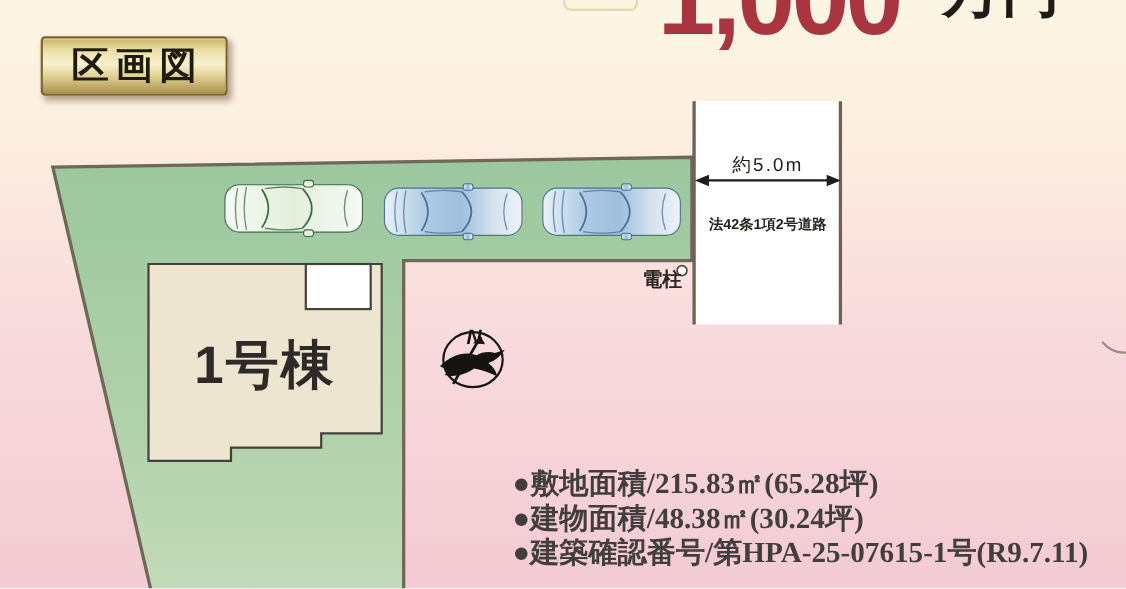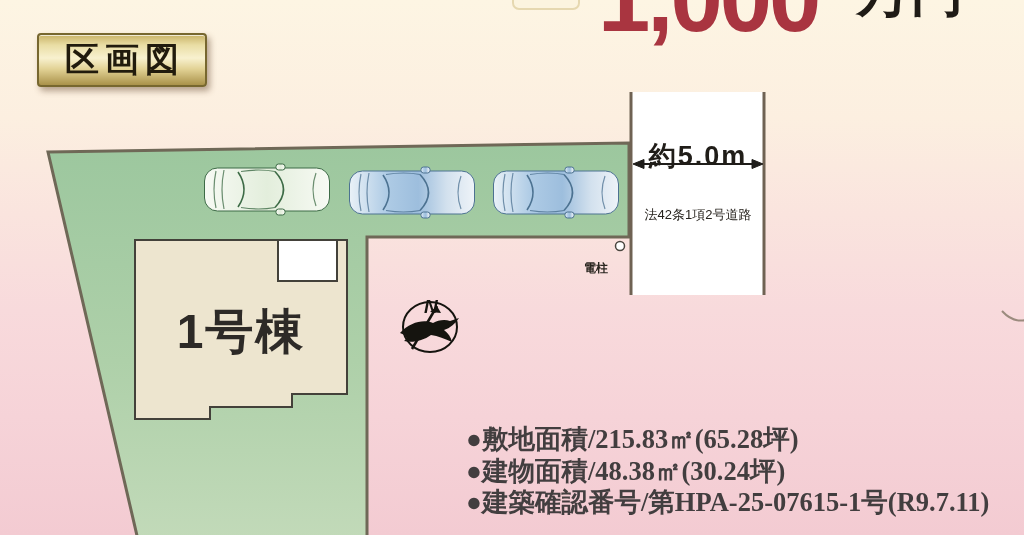--- a/index.html
+++ b/index.html
@@ -31,29 +31,29 @@
   .price-badge-partial{
     position:absolute; top:-22px; left:512px; width:64px; height:28px;
     border:2px solid #e6d8b0; border-radius:7px; background:#fcf4df;
   }
   .building-label{
     position:absolute; left:135px; top:300px; width:212px; text-align:center;
     font-size:48px; font-weight:700; color:#2d2a27; letter-spacing:2px;
   }
   .road-width-label{
     position:absolute; left:631px; top:138px; width:134px; text-align:center;
-    font-size:27px; font-weight:700; color:#201d18; letter-spacing:2px;
+    font-size:17px; font-weight:400; color:#201d18; letter-spacing:2px;
   }
   .road-type-label{
-    position:absolute; left:628px; top:206px; width:140px; text-align:center;
-    font-size:13px; font-weight:400; color:#26221d;
+    position:absolute; left:628px; top:195px; width:140px; text-align:center;
+    font-size:13px; font-weight:700; color:#26221d;
   }
   .pole-label{
     position:absolute; left:584px; top:242px;
-    font-size:12px; font-weight:700; color:#2a2620;margin-top:18px;
+    font-size:18px; font-weight:700; color:#2a2620;
   }
   .details{
     position:absolute; left:466px; top:424px;
     font-family:"Liberation Serif", serif; font-weight:700;
     font-size:26.5px; line-height:31.5px; color:#423e3f; white-space:nowrap;
   }
   .compass-n{
     font-family:"Liberation Sans", sans-serif; font-style:italic;
     font-weight:700; font-size:19px; fill:#15140f;
   }

